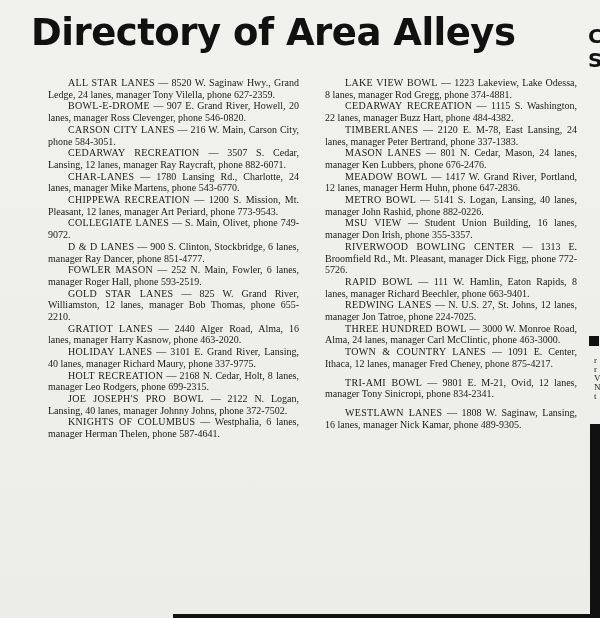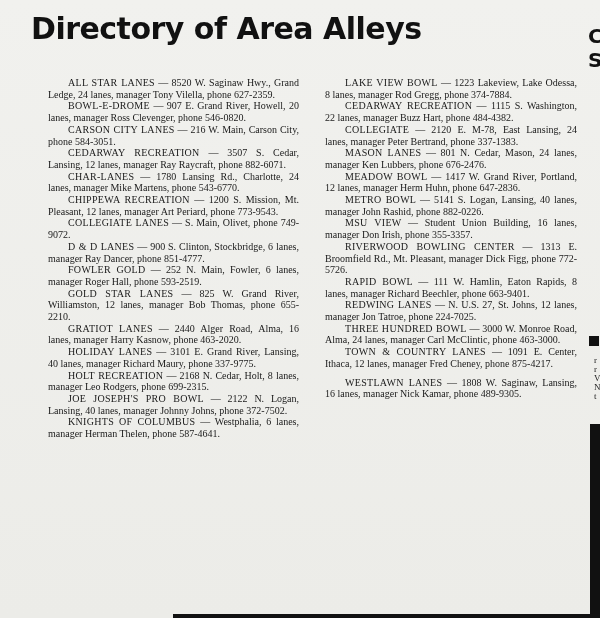--- a/index.html
+++ b/index.html
@@ -6,21 +6,21 @@
   body {
     width: 600px; height: 618px; overflow: hidden;
     background: #efefec;
     position: relative;
     color: #1c1c1c;
   }
   .page { position: absolute; inset: 0; background: linear-gradient(180deg,#f1f1ee 0%,#ecece8 100%); }
   .headline {
     position: absolute; left: 31px; top: 14px;
     font-family: "DejaVu Sans", sans-serif;
-    font-weight: bold; font-size: 30px; letter-spacing: -0.5px;
+    font-weight: bold; font-size: 37px; letter-spacing: -0.5px;
     color: #111; white-space: nowrap; line-height: 1;
   }
   .edge-head {
     position: absolute; left: 588px; top: 24px;
     font-family: "DejaVu Sans", sans-serif; font-weight: bold;
     font-size: 20px; line-height: 24px; color: #111;
   }
   .col {
     position: absolute; top: 77px; width: 251px;
     font-family: "Liberation Serif", serif;
@@ -59,41 +59,42 @@
 
   <div class="col left" id="col-left">
       <p class="entry"><span class="name">ALL STAR LANES</span><span> — 8520 W. Saginaw Hwy., Grand Ledge, 24 lanes, manager Tony Vilella, phone 627-2359.</span></p>
       <p class="entry"><span class="name">BOWL-E-DROME</span><span> — 907 E. Grand River, Howell, 20 lanes, manager Ross Clevenger, phone 546-0820.</span></p>
       <p class="entry"><span class="name">CARSON CITY LANES</span><span> — 216 W. Main, Carson City, phone 584-3051.</span></p>
       <p class="entry"><span class="name">CEDARWAY RECREATION</span><span> — 3507 S. Cedar, Lansing, 12 lanes, manager Ray Raycraft, phone 882-6071.</span></p>
       <p class="entry"><span class="name">CHAR-LANES</span><span> — 1780 Lansing Rd., Charlotte, 24 lanes, manager Mike Martens, phone 543-6770.</span></p>
       <p class="entry"><span class="name">CHIPPEWA RECREATION</span><span> — 1200 S. Mission, Mt. Pleasant, 12 lanes, manager Art Periard, phone 773-9543.</span></p>
       <p class="entry"><span class="name">COLLEGIATE LANES</span><span> — S. Main, Olivet, phone 749-9072.</span></p>
       <p class="entry"><span class="name">D &amp; D LANES</span><span> — 900 S. Clinton, Stockbridge, 6 lanes, manager Ray Dancer, phone 851-4777.</span></p>
-      <p class="entry"><span class="name">FOWLER GOLD</span><span> — 252 N. Main, Fowler, 6 lanes, manager Roger Hall, phone 593-2519.</span></p>
+      <p class="entry"><span class="name">FOWLER MASON</span><span> — 252 N. Main, Fowler, 6 lanes, manager Roger Hall, phone 593-2519.</span></p>
       <p class="entry"><span class="name">GOLD STAR LANES</span><span> — 825 W. Grand River, Williamston, 12 lanes, manager Bob Thomas, phone 655-2210.</span></p>
       <p class="entry"><span class="name">GRATIOT LANES</span><span> — 2440 Alger Road, Alma, 16 lanes, manager Harry Kasnow, phone 463-2020.</span></p>
       <p class="entry"><span class="name">HOLIDAY LANES</span><span> — 3101 E. Grand River, Lansing, 40 lanes, manager Richard Maury, phone 337-9775.</span></p>
       <p class="entry"><span class="name">HOLT RECREATION</span><span> — 2168 N. Cedar, Holt, 8 lanes, manager Leo Rodgers, phone 699-2315.</span></p>
       <p class="entry"><span class="name">JOE JOSEPH'S PRO BOWL</span><span> — 2122 N. Logan, Lansing, 40 lanes, manager Johnny Johns, phone 372-7502.</span></p>
       <p class="entry"><span class="name">KNIGHTS OF COLUMBUS</span><span> — Westphalia, 6 lanes, manager Herman Thelen, phone 587-4641.</span></p>
     </div>
   <div class="col right" id="col-right">
-      <p class="entry"><span class="name">LAKE VIEW BOWL</span><span> — 1223 Lakeview, Lake Odessa, 8 lanes, manager Rod Gregg, phone 374-7884.</span></p>
+      <p class="entry"><span class="name">LAKE VIEW BOWL</span><span> — 1223 Lakeview, Lake Odessa, 8 lanes, manager Rod Gregg, phone 374-4881.</span></p>
       <p class="entry"><span class="name">CEDARWAY RECREATION</span><span> — 1115 S. Washington, 22 lanes, manager Buzz Hart, phone 484-4382.</span></p>
-      <p class="entry"><span class="name">COLLEGIATE</span><span> — 2120 E. M-78, East Lansing, 24 lanes, manager Peter Bertrand, phone 337-1383.</span></p>
+      <p class="entry"><span class="name">TIMBERLANES</span><span> — 2120 E. M-78, East Lansing, 24 lanes, manager Peter Bertrand, phone 337-1383.</span></p>
       <p class="entry"><span class="name">MASON LANES</span><span> — 801 N. Cedar, Mason, 24 lanes, manager Ken Lubbers, phone 676-2476.</span></p>
       <p class="entry"><span class="name">MEADOW BOWL</span><span> — 1417 W. Grand River, Portland, 12 lanes, manager Herm Huhn, phone 647-2836.</span></p>
       <p class="entry"><span class="name">METRO BOWL</span><span> — 5141 S. Logan, Lansing, 40 lanes, manager John Rashid, phone 882-0226.</span></p>
       <p class="entry"><span class="name">MSU VIEW</span><span> — Student Union Building, 16 lanes, manager Don Irish, phone 355-3357.</span></p>
       <p class="entry"><span class="name">RIVERWOOD BOWLING CENTER</span><span> — 1313 E. Broomfield Rd., Mt. Pleasant, manager Dick Figg, phone 772-5726.</span></p>
       <p class="entry"><span class="name">RAPID BOWL</span><span> — 111 W. Hamlin, Eaton Rapids, 8 lanes, manager Richard Beechler, phone 663-9401.</span></p>
       <p class="entry"><span class="name">REDWING LANES</span><span> — N. U.S. 27, St. Johns, 12 lanes, manager Jon Tatroe, phone 224-7025.</span></p>
       <p class="entry"><span class="name">THREE HUNDRED BOWL</span><span> — 3000 W. Monroe Road, Alma, 24 lanes, manager Carl McClintic, phone 463-3000.</span></p>
       <p class="entry"><span class="name">TOWN &amp; COUNTRY LANES</span><span> — 1091 E. Center, Ithaca, 12 lanes, manager Fred Cheney, phone 875-4217.</span></p>
+      <p class="entry gap"><span class="name">TRI-AMI BOWL</span><span> — 9801 E. M-21, Ovid, 12 lanes, manager Tony Sinicropi, phone 834-2341.</span></p>
       <p class="entry gap"><span class="name">WESTLAWN LANES</span><span> — 1808 W. Saginaw, Lansing, 16 lanes, manager Nick Kamar, phone 489-9305.</span></p>
     </div>
 
   <div class="edge-side"></div>
   <div class="edge-small" id="edge-small">
       <div>r</div>
       <div>r</div>
       <div>V</div>
       <div>N</div>
       <div>t</div>

